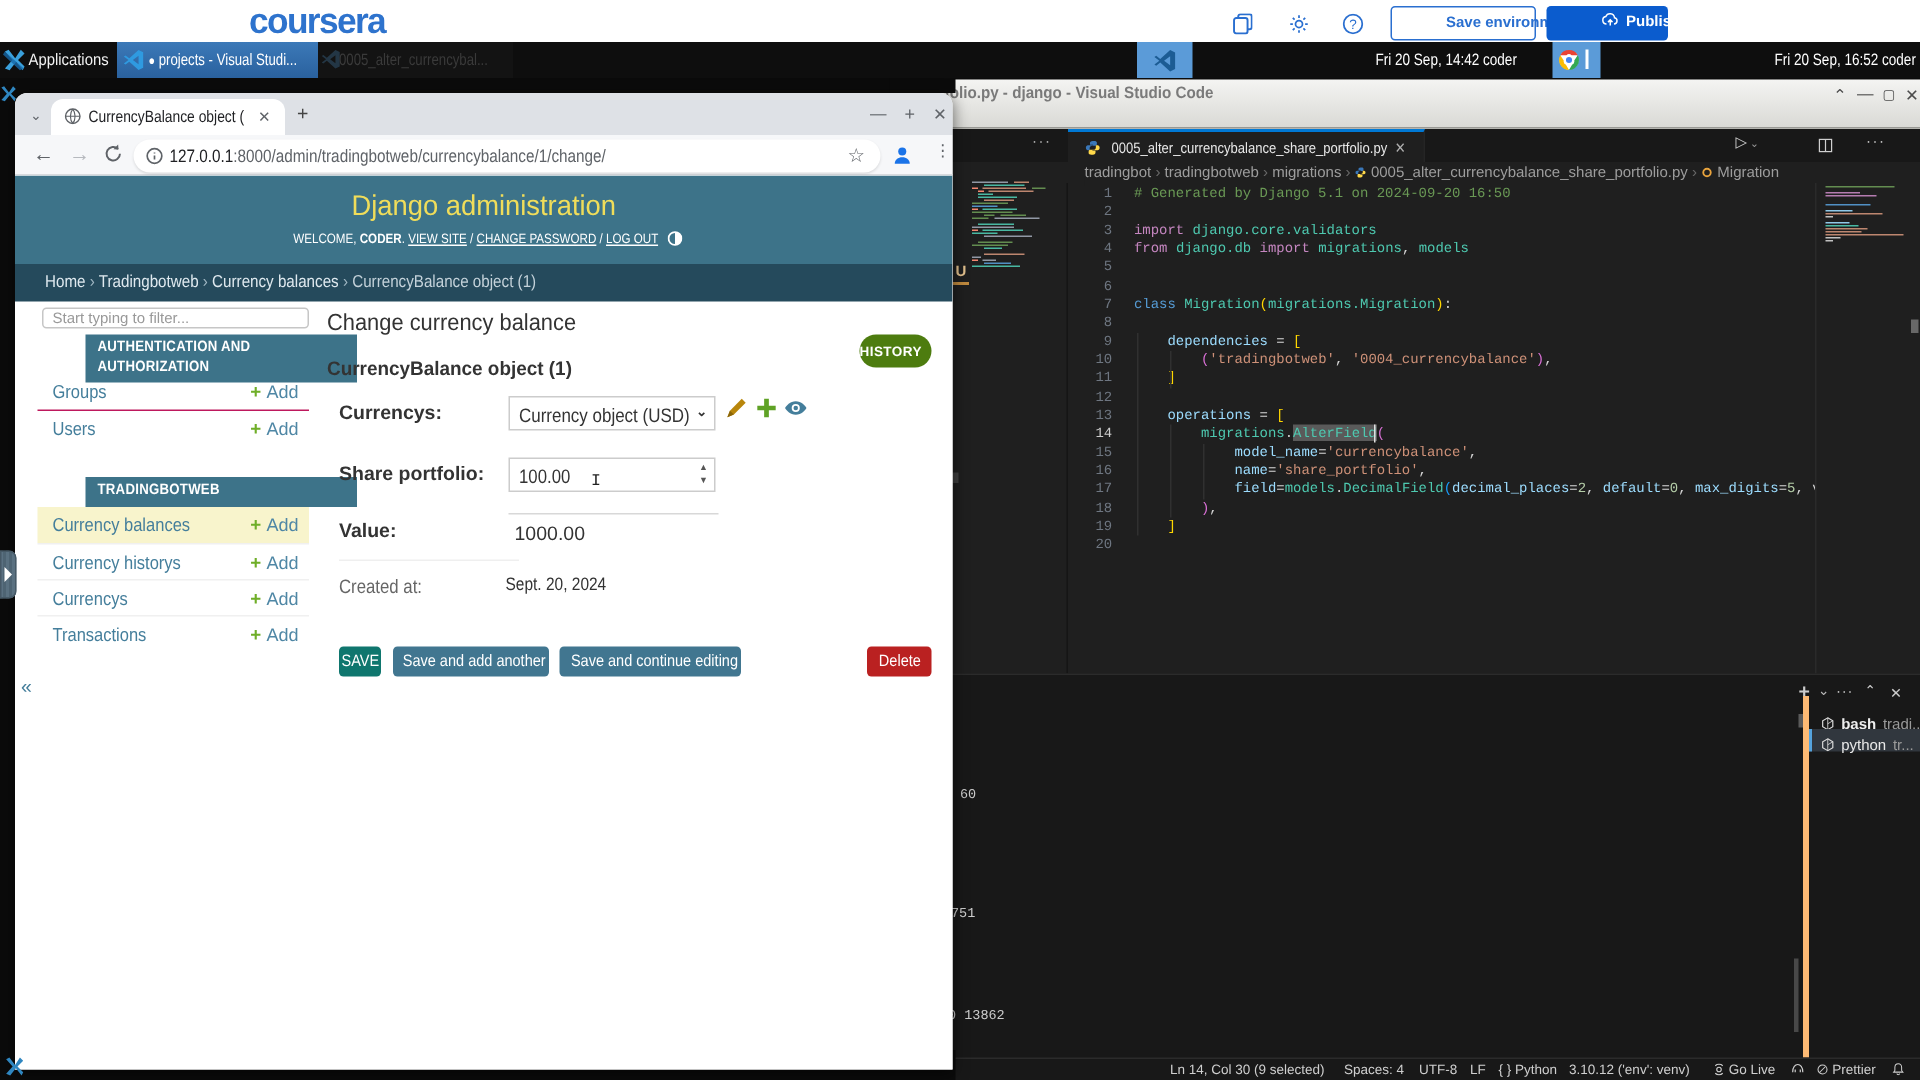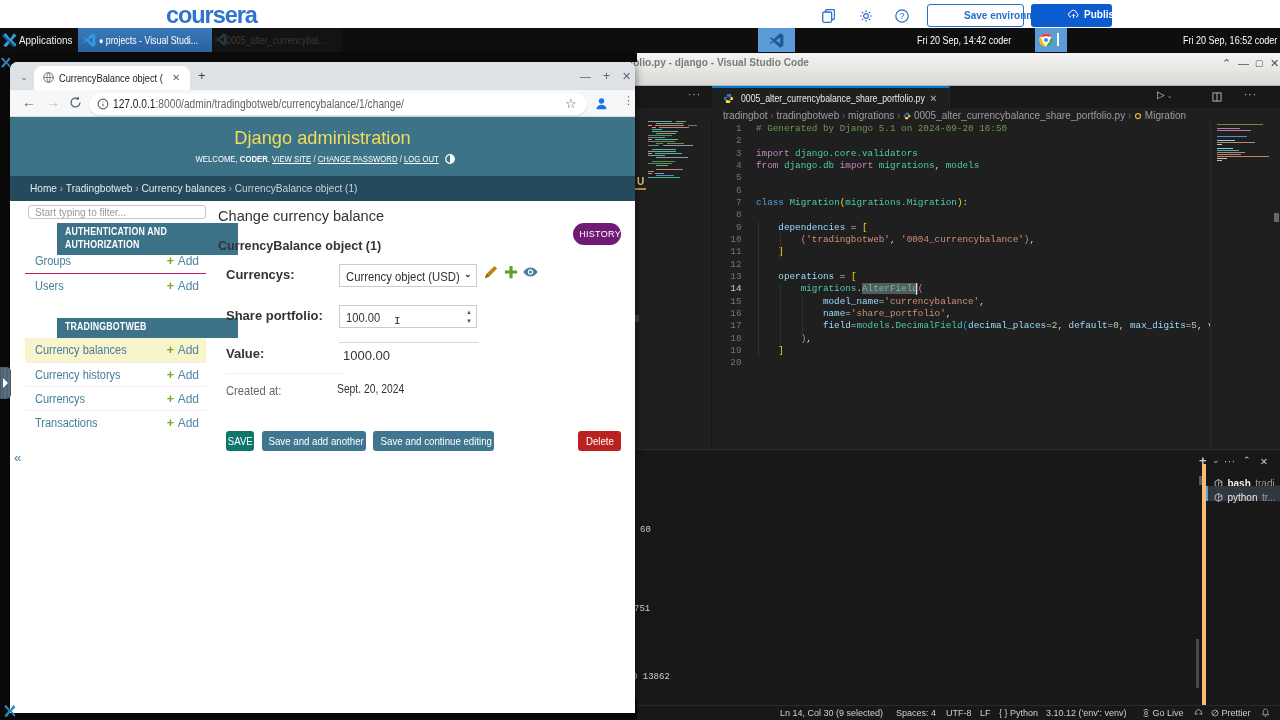--- a/index.html
+++ b/index.html
@@ -347,21 +347,21 @@
           <a>Currencys</a>
           <span class="addl"><span class="pl">+</span> <span class="at">Add</span></span>
         </div>
     <div class="srow abs" style="top:293px;border-top:1px solid #f0f0f0">
           <a>Transactions</a>
           <span class="addl"><span class="pl">+</span> <span class="at">Add</span></span>
         </div>
     <div class="abs" style="left:4px;top:333px;color:#447e9b;font-size:13px">«</div>
 
     <div class="abs sx" style="left:208px;top:90px;font-size:15.5px;color:#333;white-space:nowrap;transform:scaleX(0.94)">Change currency balance</div>
-    <div class="abs" style="left:563px;top:106px;width:48px;height:22px;background:#701a75;border-radius:11px;color:#fff;font-size:9px;font-weight:normal;text-align:right;line-height:22px;letter-spacing:0.3px">HISTORY</div>
+    <div class="abs" style="left:563px;top:106px;width:48px;height:22px;background:#4d7c0f;border-radius:11px;color:#fff;font-size:9px;font-weight:bold;text-align:left;line-height:22px;letter-spacing:0.3px">HISTORY</div>
     <div class="abs sx" style="left:208px;top:121px;font-size:13px;font-weight:bold;color:#333;white-space:nowrap;transform:scaleX(0.97)">CurrencyBalance object (1)</div>
 
     <div class="flabel" style="top:150px">Currencys:</div>
     <div class="abs" style="left:329px;top:147px;width:138px;height:23px;border:1px solid #ccc;background:#fff">
       <div class="abs sx" style="left:6px;top:4px;font-size:13px;color:#333;white-space:nowrap;transform:scaleX(0.87)">Currency object (USD)</div>
       <div class="abs" style="left:124px;top:4px;color:#333;font-size:9px;font-weight:bold">⌄</div>
     </div>
     <svg class="abs" style="left:474px;top:148px" width="14" height="14" viewBox="0 0 16 16">
           <path d="M1 15 l2-5 9-9 3 3-9 9z" fill="#b8860b"></path>
           <path d="M1 15 l2-5 3 3z" fill="#8a6508"></path>

